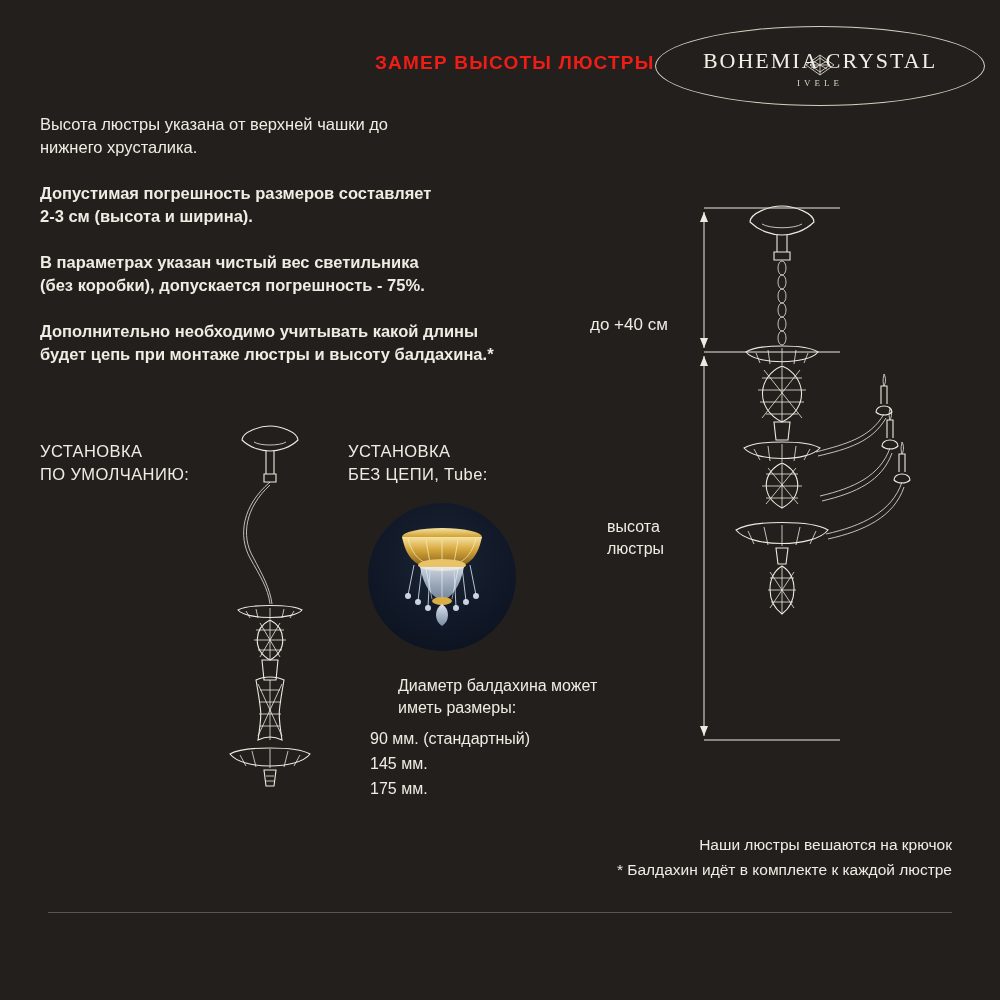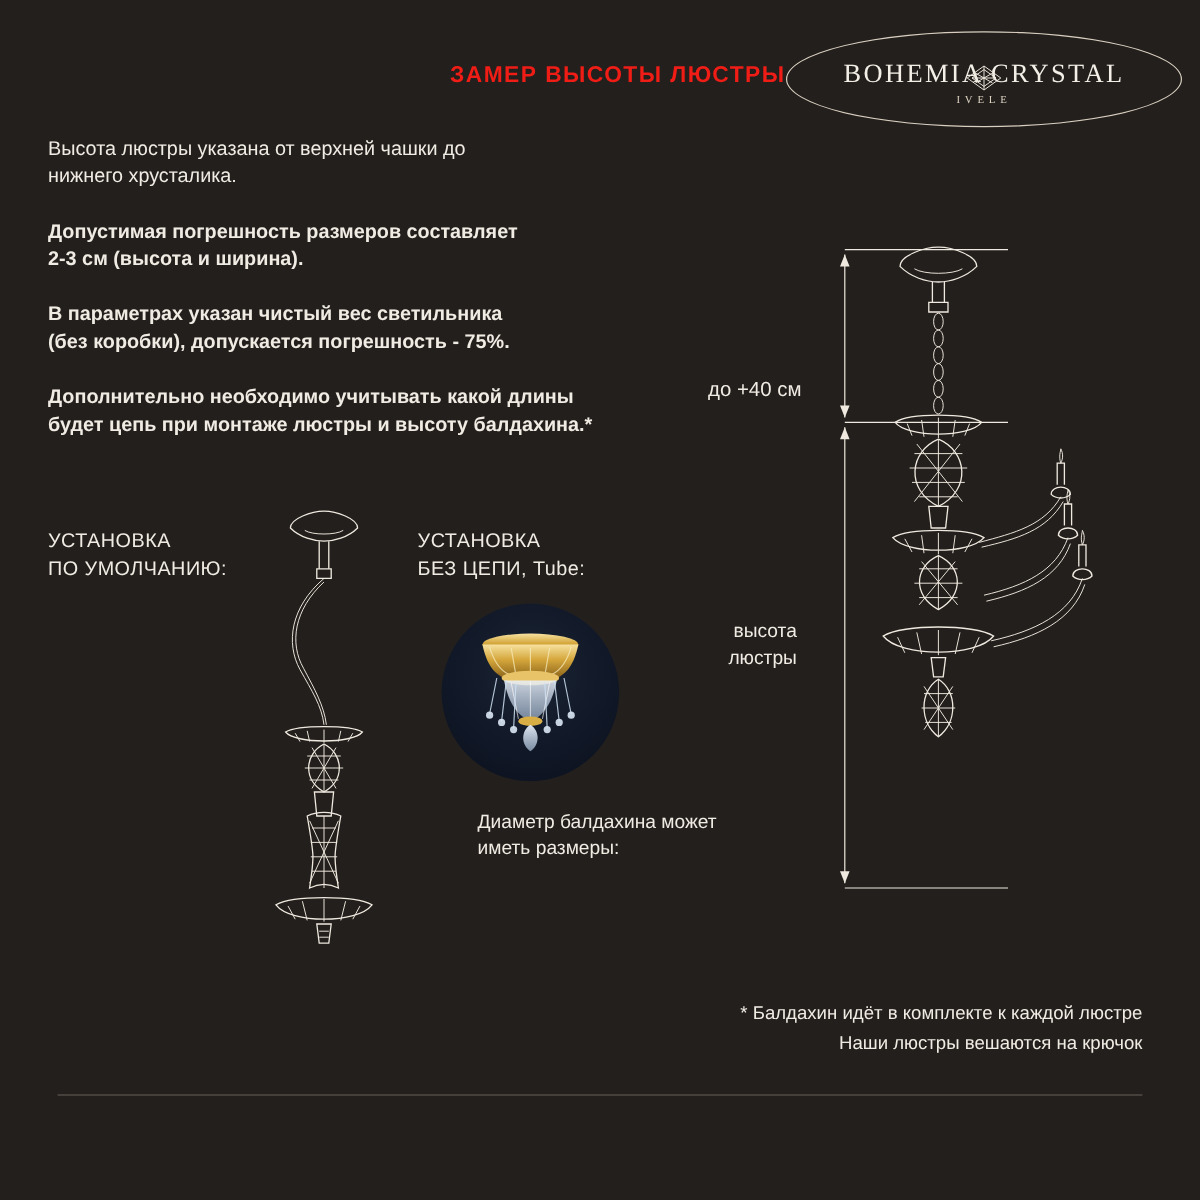--- a/index.html
+++ b/index.html
@@ -157,21 +157,21 @@
     color: #f0ebe3;
     white-space: nowrap;
     margin-top: 43px;
   }
   .lbl-height {
     position: absolute;
     left: 607px;
     top: 516px;
     font-size: 16px;
     line-height: 1.35;
-    text-align: right;
+    text-align: left;
     white-space: pre-line;
     color: #f0ebe3;
   }
 
   
   .footnotes {
     position: absolute;
     right: 48px;
     top: 833px;
     text-align: right;
@@ -296,20 +296,25 @@
         <circle cx="60" cy="105" r="3"></circle>
           <circle cx="88" cy="105" r="3"></circle>
         <circle cx="98" cy="99" r="3"></circle>
           <circle cx="108" cy="93" r="3"></circle>
       </g>
     </svg>
   </div>
 
   <div class="diam-head">Диаметр балдахина может
 иметь размеры:</div>
+  <div class="diam-list">
+    <div>90 мм. (стандартный)</div>
+    <div>145 мм.</div>
+    <div>175 мм.</div>
+  </div>
 
   <svg width="360" height="570" style="position:absolute;left:640px;top:200px;">
 
     <path class="stroke" d="M110 22 C110 13 130 6 142 6 C154 6 174 13 174 22 C165 31 152 35 142 35 C132 35 119 31 110 22 Z"></path>
     <path class="stroke-thin" d="M122 24 C130 29 154 29 162 24"></path>
 
     <path class="stroke" d="M137 35 L137 52 M147 35 L147 52"></path>
     <path class="stroke" d="M134 52 L150 52 L150 60 L134 60 Z"></path>
     <g class="stroke-thin">
       <ellipse cx="142" cy="68" rx="4" ry="7"></ellipse>
@@ -368,18 +373,18 @@
       <path d="M64 156 L60 166 L68 166 Z"></path>
       <path d="M64 536 L60 526 L68 526 Z"></path>
     </g>
   </svg>
 
   <div class="lbl-top">до +40 см</div>
   <div class="lbl-height">высота
 люстры</div>
 
   <div class="footnotes">
+    <div>Наши люстры вешаются на крючок</div>
     <div>* Балдахин идёт в комплекте к каждой люстре</div>
-    <div>Наши люстры вешаются на крючок</div>
   </div>
 
   <div class="bottom-rule"></div>
 </div>
 
 </body></html>

